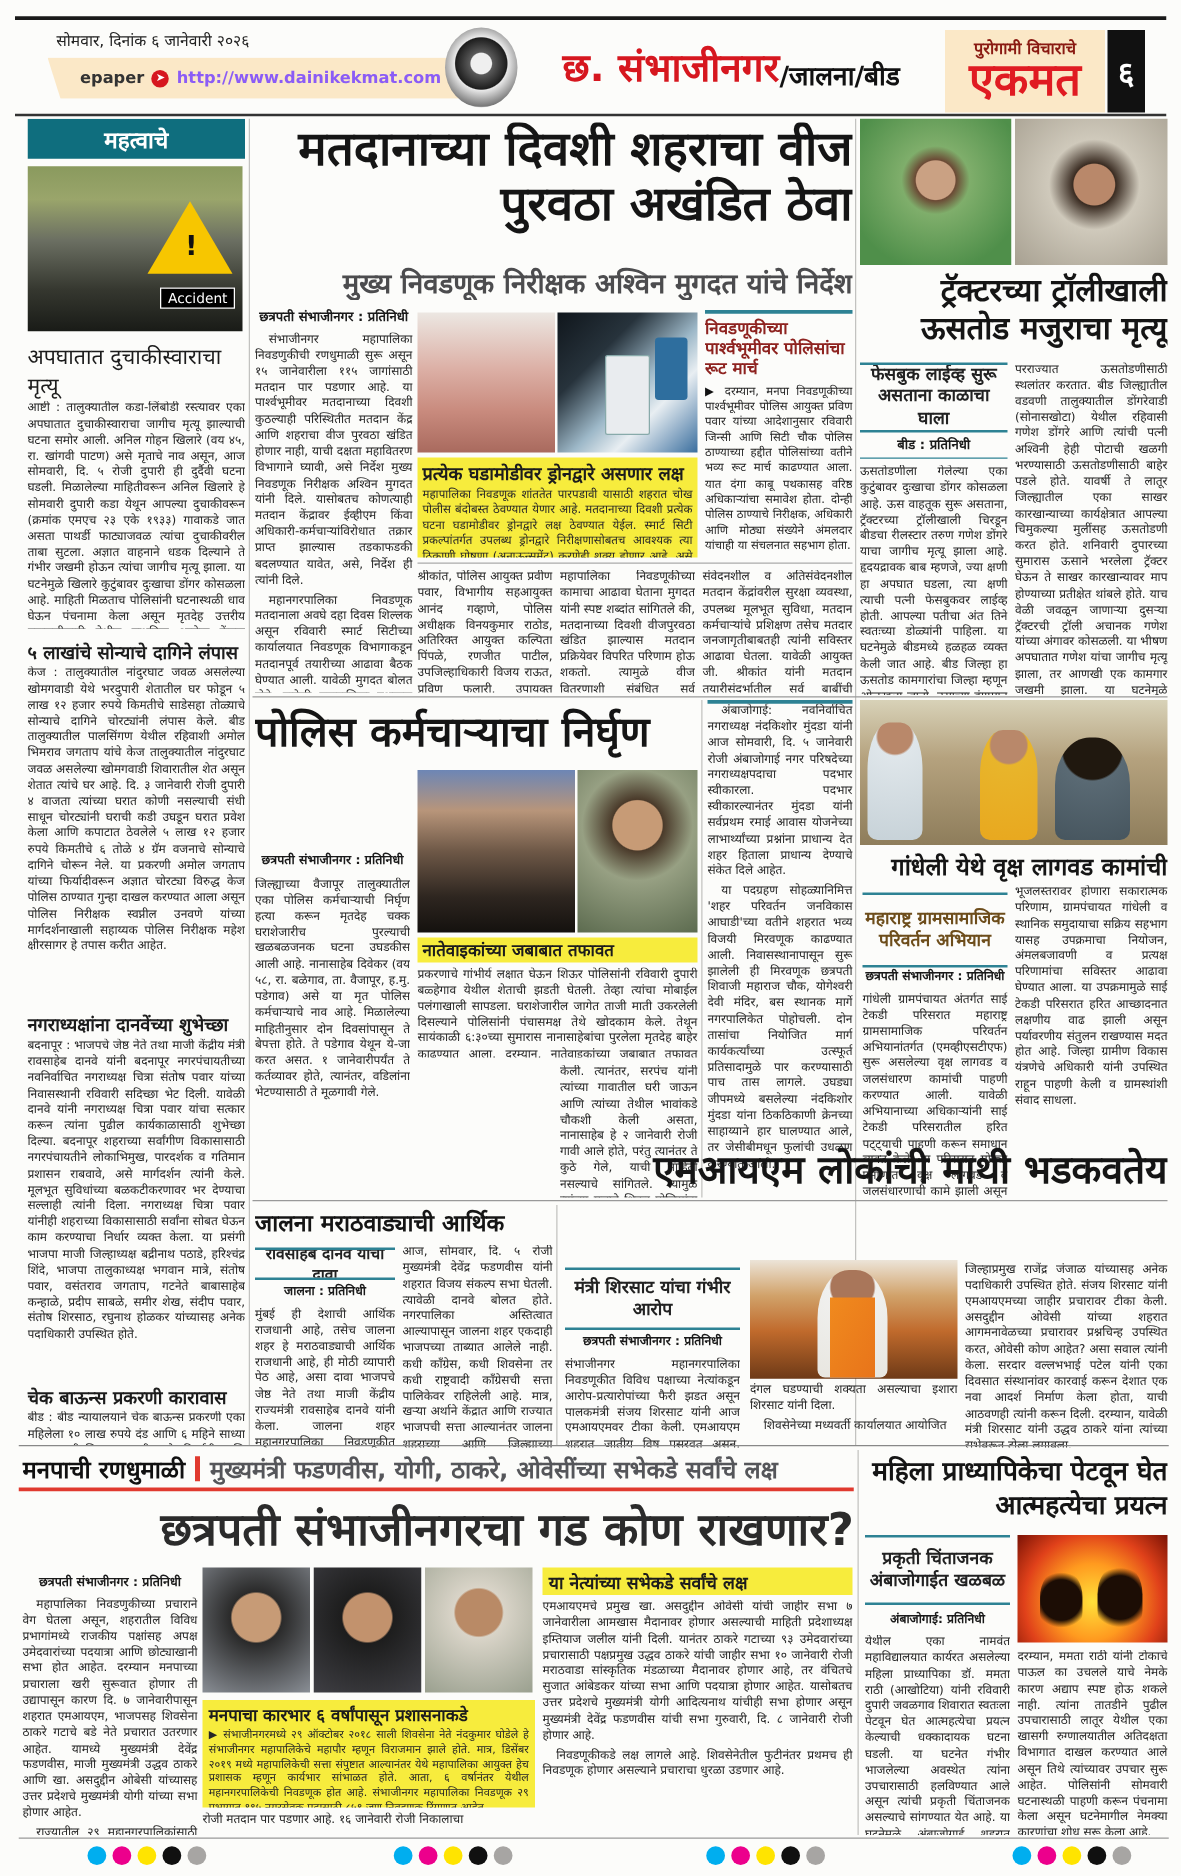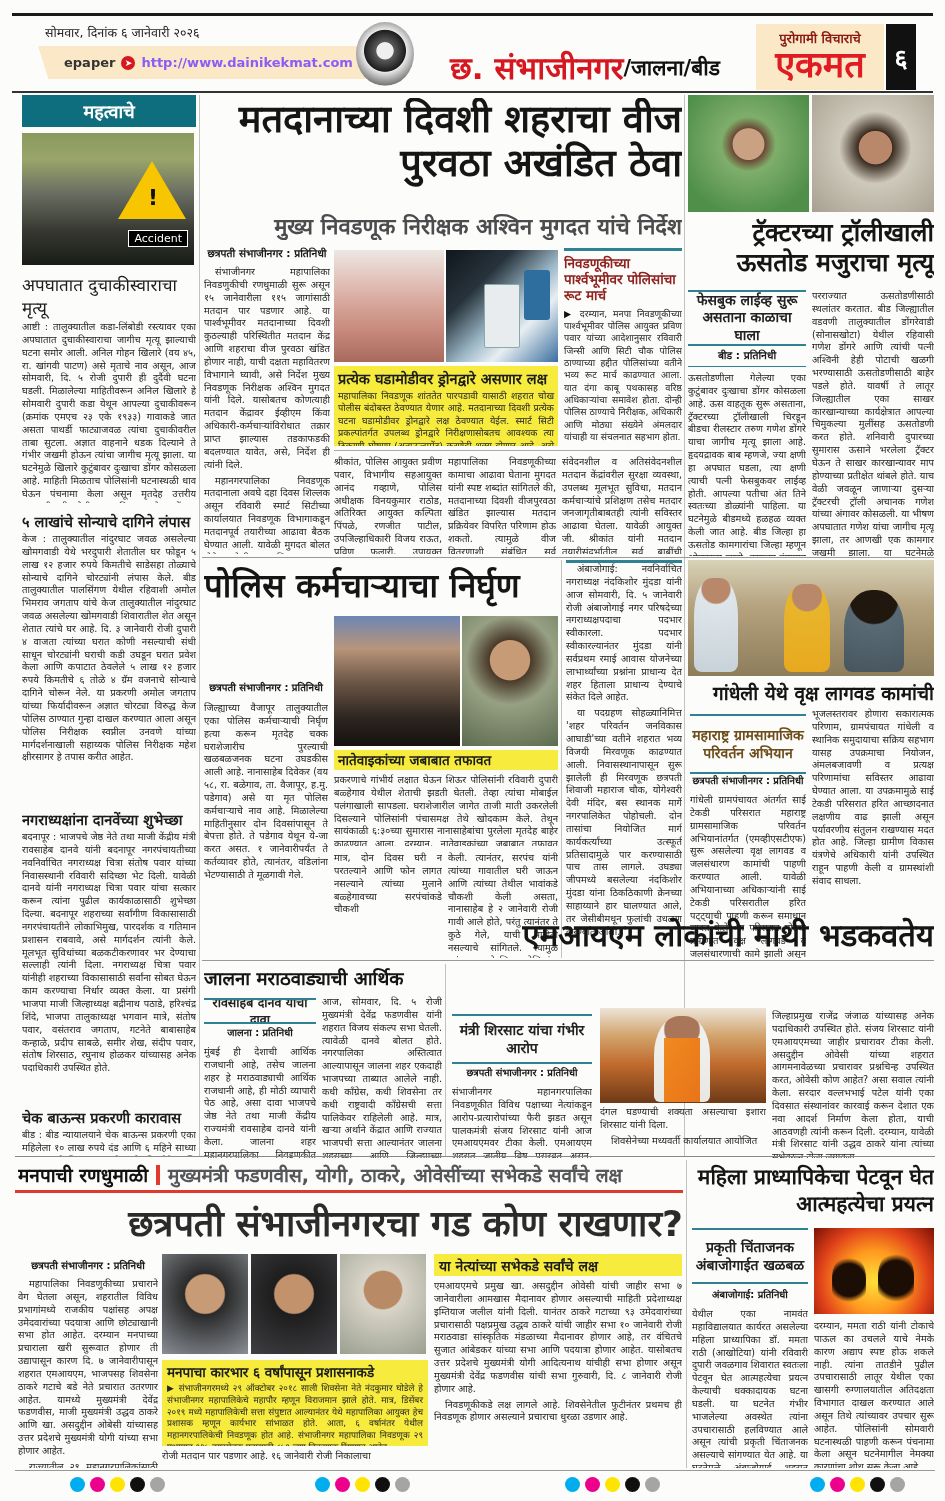--- a/index.html
+++ b/index.html
@@ -28,21 +28,21 @@
 <div id="page">
 
   <div class="rule" style="left:12px;top:13px;width:921px;height:3px;background:#1a1a1a"></div>
   <div class="abs" style="left:45px;top:24px;width:300px;height:18px;font-size:12.5px;color:#222">सोमवार, दिनांक ६ जानेवारी २०२६</div>
   <div class="abs" style="left:38px;top:46px;width:348px;height:33px;background:#fbe8c7;clip-path:polygon(0 0,97% 0,100% 100%,3% 100%);display:flex;align-items:center;gap:6px;padding-left:26px;box-sizing:border-box">
     <span style="font-size:13px;font-weight:bold;color:#333">epaper</span>
     <span style="width:14px;height:14px;border-radius:50%;background:#d6171f;color:#fff;font-size:9px;display:inline-flex;align-items:center;justify-content:center">➤</span>
     <span style="font-size:13px;font-weight:bold;color:#8b5cf6">http://www.dainikekmat.com</span>
   </div>
   <div class="abs" style="left:356px;top:22px;width:58px;height:64px;border-radius:50%;background:radial-gradient(circle at 50% 45%,#efefef 18%,#5a5a5a 20%,#1d1d1d 45%,#e8e8e8 47%,#777 75%,#fff 78%)"></div>
-  <div class="abs" style="left:420px;top:41px;width:330px;height:52px;display:flex;align-items:center;justify-content:center">
+  <div class="abs" style="left:420px;top:22px;width:330px;height:52px;display:flex;align-items:flex-end;justify-content:center">
     <span style="font-size:31px;font-weight:bold;color:#d6171f">छ. संभाजीनगर</span>
     <span style="font-size:21px;font-weight:bold;color:#111">/जालना/बीड</span>
   </div>
   <div class="abs" style="left:756px;top:24px;width:128px;height:66px;background:#fbe8c7;text-align:center;box-sizing:border-box;padding-top:5px">
     <div style="font-size:13px;font-weight:bold;color:#8a1a12">पुरोगामी विचाराचे</div>
     <div style="font-size:36px;font-weight:bold;color:#e01b22;line-height:1">एकमत</div>
   </div>
   <div class="abs" style="left:886px;top:24px;width:30px;height:66px;background:#111;color:#fff;display:flex;align-items:center;justify-content:center;font-size:25px;font-weight:bold">६</div>
   <div class="rule" style="left:12px;top:91px;width:921px;height:2px;background:#333"></div>
 
@@ -111,21 +111,20 @@
 
   <div class="abs hl" style="left:204px;top:562px;width:354px;height:50px;font-size:33px">पोलिस कर्मचाऱ्याचा निर्घृण खून</div>
   <div class="abs" style="left:204px;top:680px;width:124px;height:16px">
     <div class="byline" style="font-size:10px">छत्रपती संभाजीनगर : प्रतिनिधी</div>
   </div>
   <div class="abs bt" style="left:204px;top:702px;width:124px;height:256px">जिल्ह्याच्या वैजापूर तालुक्यातील एका पोलिस कर्मचाऱ्याची निर्घृण हत्या करून मृतदेह चक्क घराशेजारीच पुरल्याची खळबळजनक घटना उघडकीस आली आहे. नानासाहेब दिवेकर (वय ५८, रा. बळेगाव, ता. वैजापूर, ह.मु. पडेगाव) असे या मृत पोलिस कर्मचाऱ्याचे नाव आहे. मिळालेल्या माहितीनुसार दोन दिवसांपासून ते बेपत्ता होते. ते पडेगाव येथून ये-जा करत असत. १ जानेवारीपर्यंत ते कर्तव्यावर होते, त्यानंतर, वडिलांना भेटण्यासाठी ते मूळगावी गेले.</div>
   <div class="photo" style="left:334px;top:616px;width:126px;height:130px;background:linear-gradient(180deg,#6d86b5 0%,#b8957a 25%,#6e5847 50%,#2e2620 78%,#14110e 100%)"></div>
   <div class="photo" style="left:462px;top:616px;width:96px;height:130px;background:radial-gradient(circle at 50% 34%,#c79b76 20%,#4a3a2a 21%,#97a083 45%,#5c6b4f 100%)"></div>
   <div class="abs yellow" style="left:334px;top:750px;width:224px;height:20px;font-size:13.5px;font-weight:bold;padding:1px 4px;box-sizing:border-box">नातेवाइकांच्या जबाबात तफावत</div>
   <div class="abs bt" style="left:334px;top:774px;width:224px;height:72px">प्रकरणाचे गांभीर्य लक्षात घेऊन शिऊर पोलिसांनी रविवारी दुपारी बळ्हेगाव येथील शेताची झडती घेतली. तेव्हा त्यांचा मोबाईल पलंगाखाली सापडला. घराशेजारील जागेत ताजी माती उकरलेली दिसल्याने पोलिसांनी पंचासमक्ष तेथे खोदकाम केले. तेथून सायंकाळी ६:३०च्या सुमारास नानासाहेबांचा पुरलेला मृतदेह बाहेर काढण्यात आला. दरम्यान, नातेवाइकांच्या जबाबात तफावत आढळल्याने पोलिसांनी त्यांच्या नात्यातील तीन जणांना चौकशीसाठी ताब्यात घेतले आहे. मृतदेह उत्तरीय तपासणीसाठी छत्रपती संभाजीनगर येथील घाटी रुग्णालयात पाठविण्यात आला आहे.</div>
-  <div class="abs bt" style="left:334px;top:852px;width:108px;height:106px">मात्र, दोन दिवस घरी न परतल्याने आणि फोन लागत नसल्याने त्यांच्या मुलाने बळ्हेगावच्या सरपंचांकडे चौकशी</div>
   <div class="abs bt" style="left:448px;top:852px;width:110px;height:106px">केली. त्यानंतर, सरपंच यांनी त्यांच्या गावातील घरी जाऊन आणि त्यांच्या तेथील भावांकडे चौकशी केली असता, नानासाहेब हे २ जानेवारी रोजी गावी आले होते, परंतु त्यानंतर ते कुठे गेले, याची माहिती नसल्याचे सांगितले. त्यामुळे त्यांच्या मुलाने शिऊर पोलिसांना माहिती दिली.</div>
 
   <div class="abs teal-top" style="left:566px;top:560px;width:116px;height:398px">
     <div class="bt">
       <p>अंबाजोगाई: नवनिर्वाचित नगराध्यक्ष नंदकिशोर मुंदडा यांनी आज सोमवारी, दि. ५ जानेवारी रोजी अंबाजोगाई नगर परिषदेच्या नगराध्यक्षपदाचा पदभार स्वीकारला. पदभार स्वीकारल्यानंतर मुंदडा यांनी सर्वप्रथम रमाई आवास योजनेच्या लाभार्थ्यांच्या प्रश्नांना प्राधान्य देत शहर हिताला प्राधान्य देण्याचे संकेत दिले आहेत.</p>
       <p>या पदग्रहण सोहळ्यानिमित्त 'शहर परिवर्तन जनविकास आघाडी'च्या वतीने शहरात भव्य विजयी मिरवणूक काढण्यात आली. निवासस्थानापासून सुरू झालेली ही मिरवणूक छत्रपती शिवाजी महाराज चौक, योगेश्वरी देवी मंदिर, बस स्थानक मार्गे नगरपालिकेत पोहोचली. दोन तासांचा नियोजित मार्ग कार्यकर्त्यांच्या उत्स्फूर्त प्रतिसादामुळे पार करण्यासाठी पाच तास लागले. उघड्या जीपमध्ये बसलेल्या नंदकिशोर मुंदडा यांना ठिकठिकाणी क्रेनच्या साहाय्याने हार घालण्यात आले, तर जेसीबीमधून फुलांची उधळण करण्यात आली.</p>
     </div>
   </div>
 
   <div class="photo" style="left:688px;top:560px;width:246px;height:116px;background:linear-gradient(180deg,#d8d2b8 0%,#b5a27e 40%,#8e7d5b 100%)">

